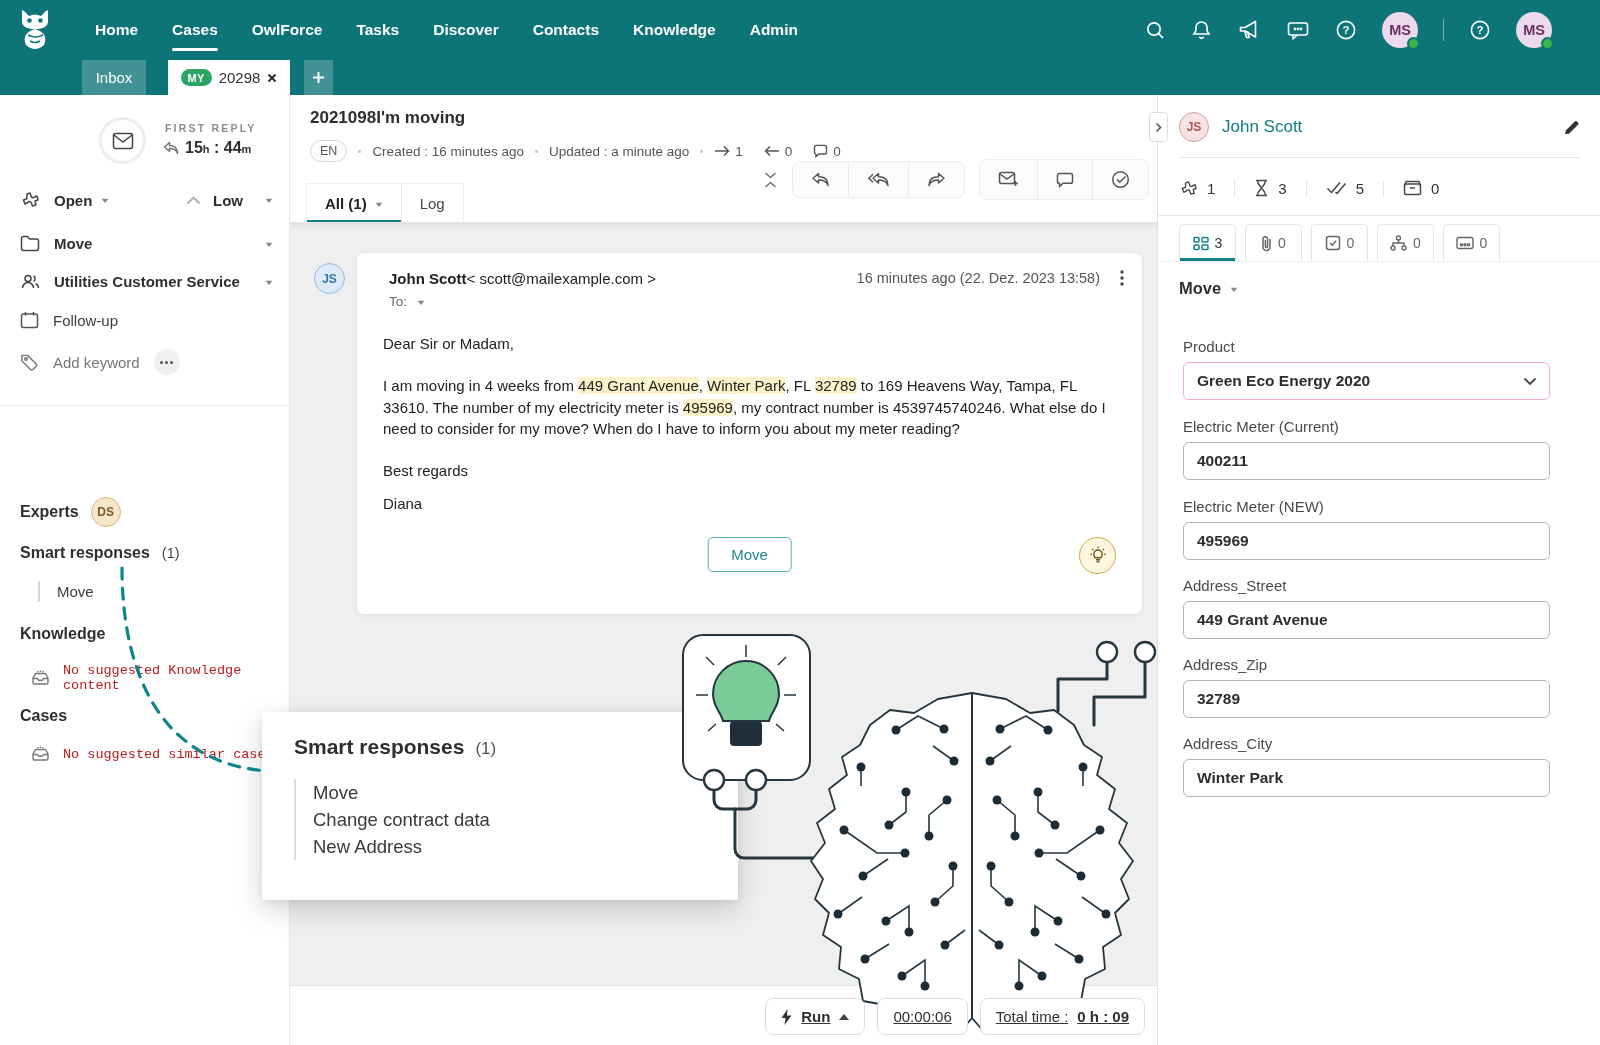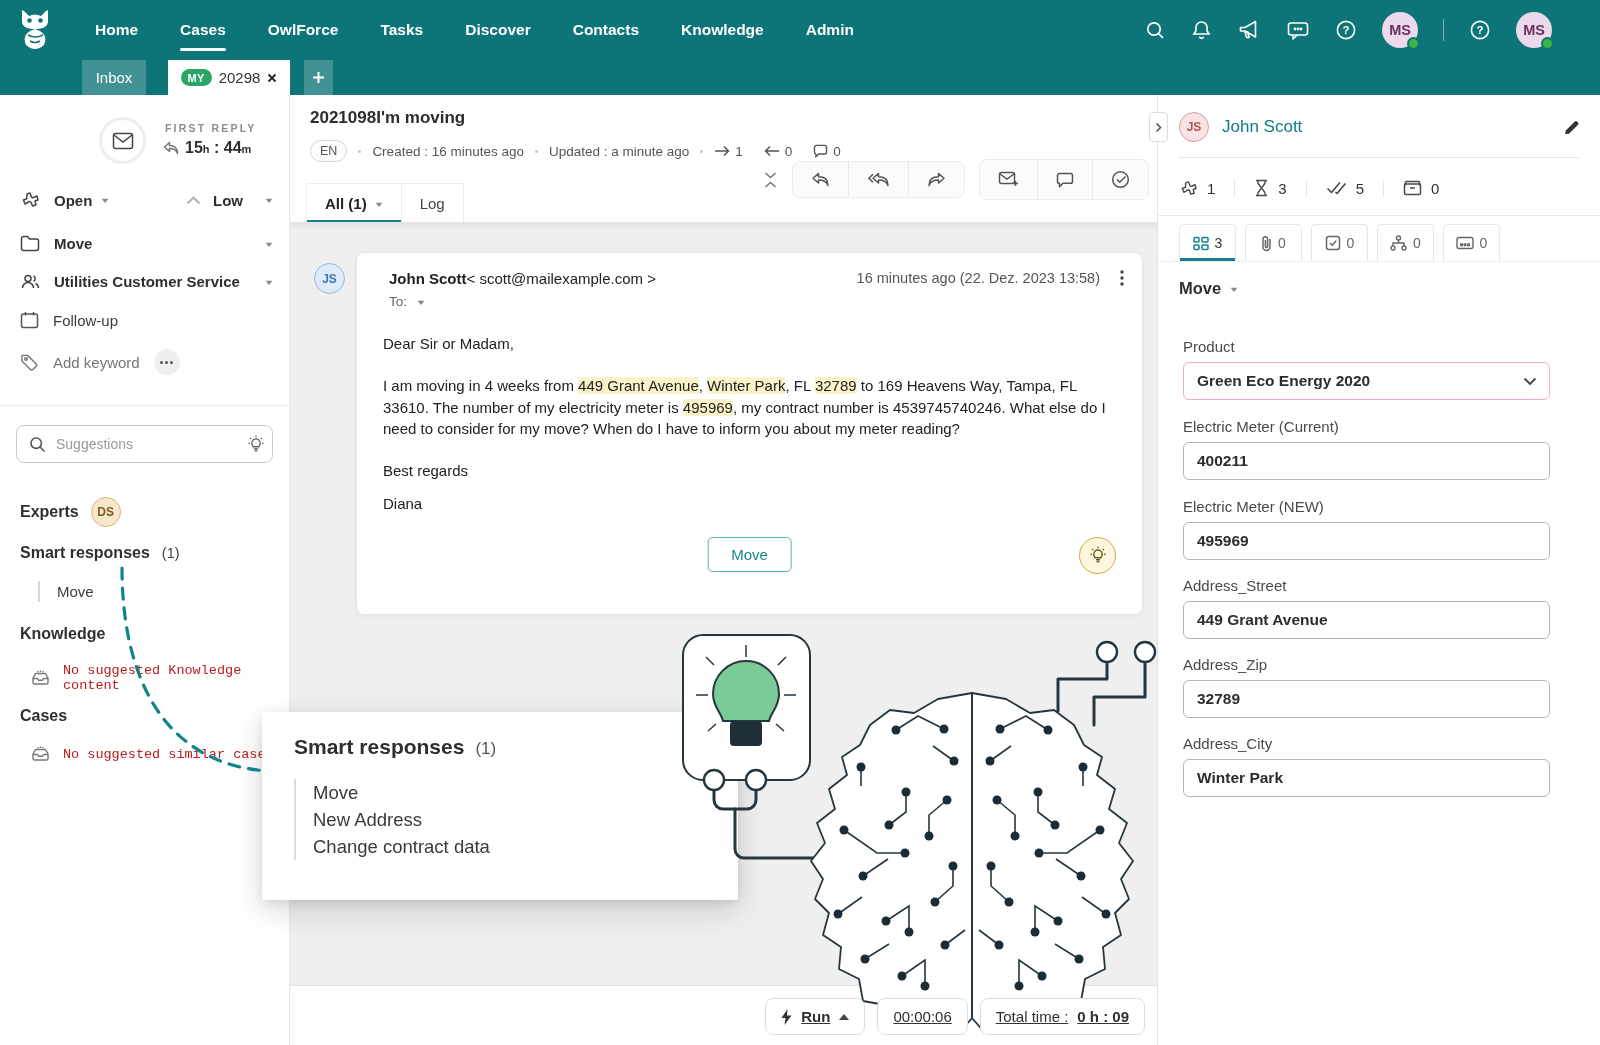--- a/index.html
+++ b/index.html
@@ -8,21 +8,21 @@
     position:relative; width:1600px; height:1045px; overflow:hidden;
     font-family:"Liberation Sans", sans-serif; color:#333;
     --teal:#0d7478; --accent:#11818a; --green:#2aa566; --ink:#24363f;
   }
   svg { display:block; }
 
   
   .topbar { position:absolute; top:0; left:0; right:0; height:60px; background:var(--teal);
     display:flex; align-items:center; color:#fff; z-index:20; }
   .logo { margin-left:14px; }
-  .nav { display:flex; margin-left:22px; height:60px;gap:8px; }
+  .nav { display:flex; margin-left:22px; height:60px; }
   .nav-item { position:relative; display:flex; align-items:center; padding:0 17px;
     font-size:15.5px; font-weight:700; cursor:pointer; white-space:nowrap; }
   .nav-item.active::after { content:""; position:absolute; left:17px; right:17px; bottom:9px;
     height:3px; background:#fff; border-radius:2px; }
   .top-icons { margin-left:auto; display:flex; align-items:center; gap:25px; margin-right:48px; }
   .tico { color:#fff; cursor:pointer; }
   .avatar { position:relative; width:36px; height:36px; border-radius:50%;
     background:#ecdaec; color:#692f60; font-weight:700; font-size:14.5px;
     display:flex; align-items:center; justify-content:center; cursor:pointer; }
   .avatar .dot { position:absolute; right:-2px; bottom:-2px; width:13px; height:13px;
@@ -369,36 +369,20 @@
       <span style="color:#777">Add keyword</span>
       <span class="kw-more">
           <i></i>
           <i></i>
           <i></i>
         </span>
     </div>
 
     <div class="sb-div"></div>
 
-    <div class="search-box">
-      <span style="color:#555;display:flex;">
-        <svg width="17" height="17" viewBox="0 0 17 17" stroke="currentColor" stroke-width="1.6" fill="none">
-            <circle cx="7.2" cy="7.2" r="5.2"></circle>
-            <path d="M11 11 L15.5 15.5"></path>
-          </svg>
-      </span>
-      <input type="text" placeholder="Suggestions" style="">
-      <span style="color:#6d6d6d;display:flex;">
-        <svg width="18" height="19" viewBox="0 0 18 19" stroke="currentColor" stroke-width="1.4" fill="none">
-            <path d="M9 4 a4.2 4.2 0 0 1 4.2 4.2 c0 1.8 -1 2.5 -1.3 3.6 h-5.8 C5.8 10.7 4.8 10 4.8 8.2 A4.2 4.2 0 0 1 9 4 Z"></path>
-            <path d="M7 13.8 h4 M7.6 15.8 h2.8"></path>
-            <path d="M9 .8 v1.4 M3.2 3 l1 1 M14.8 3 l-1 1 M1.5 8.2 h1.4 M15.1 8.2 h1.4"></path>
-          </svg>
-      </span>
-    </div>
 
     <div class="sec-head" style="top:402px;font-weight:700;">
       <span>Experts</span>
       <span class="av-sm">
           <span>DS</span>
         </span>
     </div>
 
     <div class="sec-head" style="top:449px;">
       <span>Smart responses</span>
@@ -648,22 +632,22 @@
     <path d="M324 80 V402" stroke="#24363f" stroke-width="1.8"></path>
   </svg>
 
   <div class="popup">
     <div class="popup-title">
       <span>Smart responses</span>
       <span class="cnt">(1)</span>
     </div>
     <div class="popup-items">
       <div class="popup-item">Move</div>
+      <div class="popup-item">Change contract data</div>
       <div class="popup-item">New Address</div>
-      <div class="popup-item">Change contract data</div>
     </div>
   </div>
 
   <aside class="rpanel">
     <span class="rp-handle">
       <svg width="7" height="11" viewBox="0 0 7 11" stroke="#555" stroke-width="1.6" fill="none">
           <path d="M1.5 1.5 L5.5 5.5 L1.5 9.5"></path>
         </svg>
     </span>
     <div class="rp-head">

